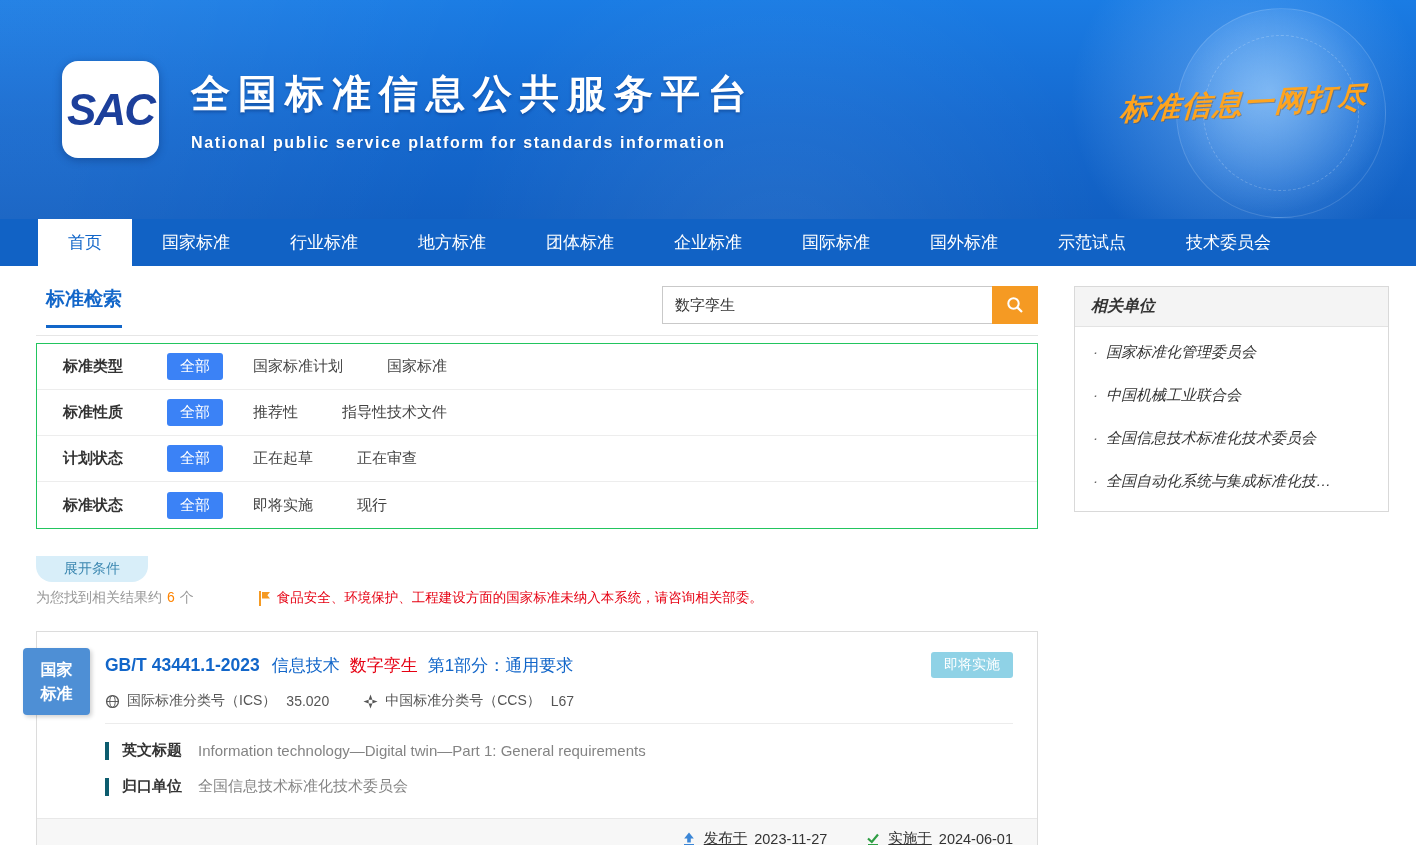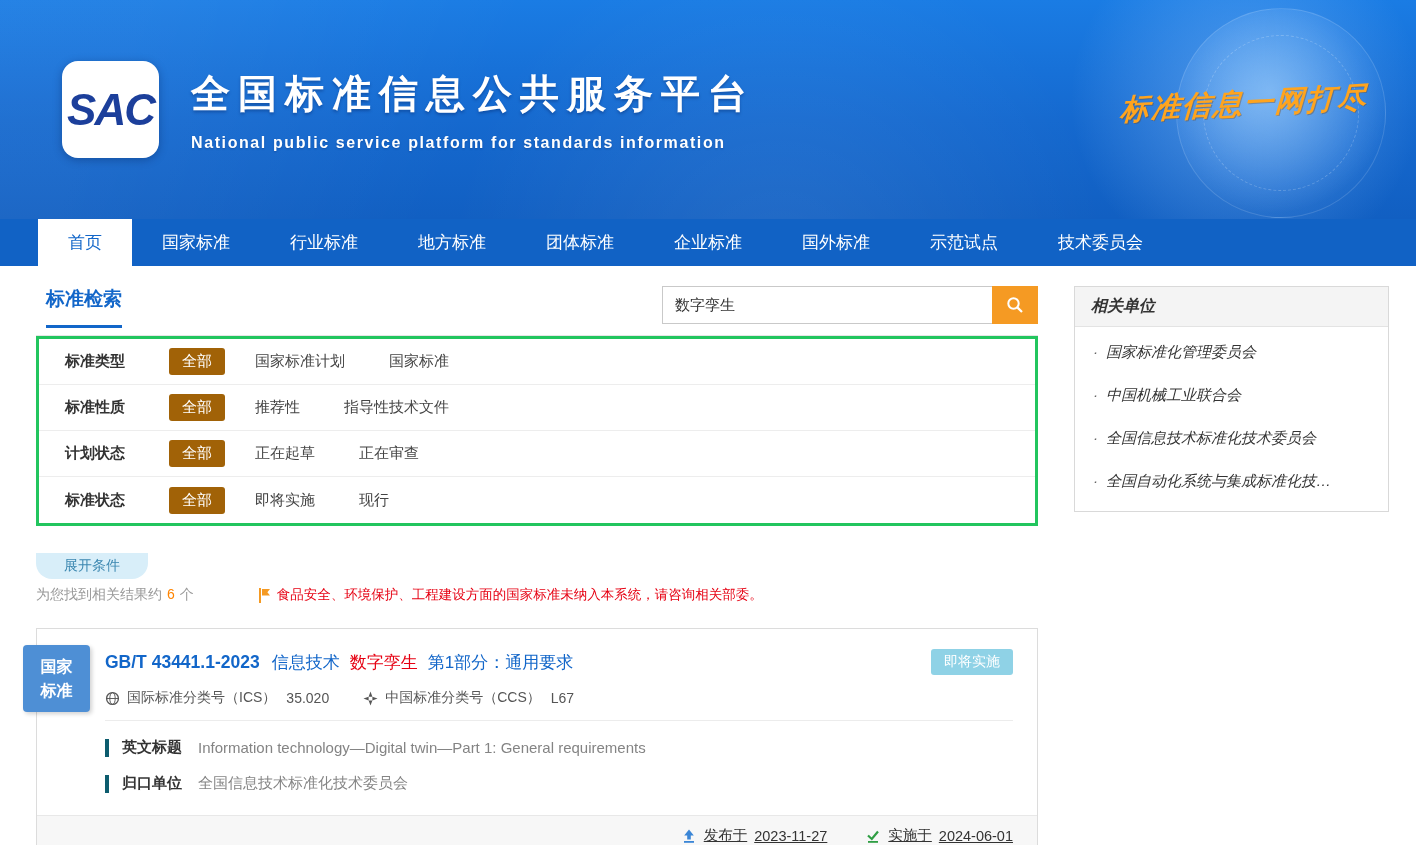--- a/index.html
+++ b/index.html
@@ -83,26 +83,26 @@
     width:330px; height:38px; border:1px solid #c9c9c9; border-right:none;
     padding:0 12px; font-size:15px; color:#333; outline:none;
     font-family:"Liberation Sans","DejaVu Sans",sans-serif;
   }
   .search-btn{
     width:46px; height:38px; background:#f59a23; border:none; cursor:pointer;
     display:flex; align-items:center; justify-content:center;
   }
 
   
-  .filter-panel{ margin-top:0; border:3px solid #22c55e; }
+  .filter-panel{ margin-top:7px; border:1px solid #22c55e; }
   .filter-row{ display:flex; align-items:center; height:46px; border-bottom:1px solid #ededed; padding-left:26px; }
   .filter-row:last-child{ border-bottom:none; }
   .filter-label{ width:104px; font-size:15px; font-weight:bold; color:#333; }
   .filter-all{
-    background:#a16207; color:#fff; font-size:15px; padding:4px 13px;
+    background:#3b82f6; color:#fff; font-size:15px; padding:4px 13px;
     border-radius:3px; margin-right:30px; border:none; cursor:pointer;
   }
   .filter-option{ font-size:15px; color:#444; margin-right:44px; cursor:pointer; }
 
   .expand-wrap{ text-align:left; height:26px;margin-top:28px; }
   .expand-pill{
     display:inline-block; background:#d8eef9; color:#3b87b0; font-size:14px;
     padding:4px 28px; border-radius:0 0 16px 16px; cursor:pointer; margin-top:-1px;
   }
 
@@ -178,20 +178,21 @@
   </div>
 </header>
 
 <nav class="main-nav">
   <a class="nav-item active">首页</a>
   <a class="nav-item">国家标准</a>
   <a class="nav-item">行业标准</a>
   <a class="nav-item">地方标准</a>
   <a class="nav-item">团体标准</a>
   <a class="nav-item">企业标准</a>
+  <a class="nav-item">国际标准</a>
   <a class="nav-item">国外标准</a>
   <a class="nav-item">示范试点</a>
   <a class="nav-item">技术委员会</a>
 </nav>
 
 <div class="content">
   <div class="left-col">
 
     <div class="search-row">
       <div class="search-tab">标准检索</div>

